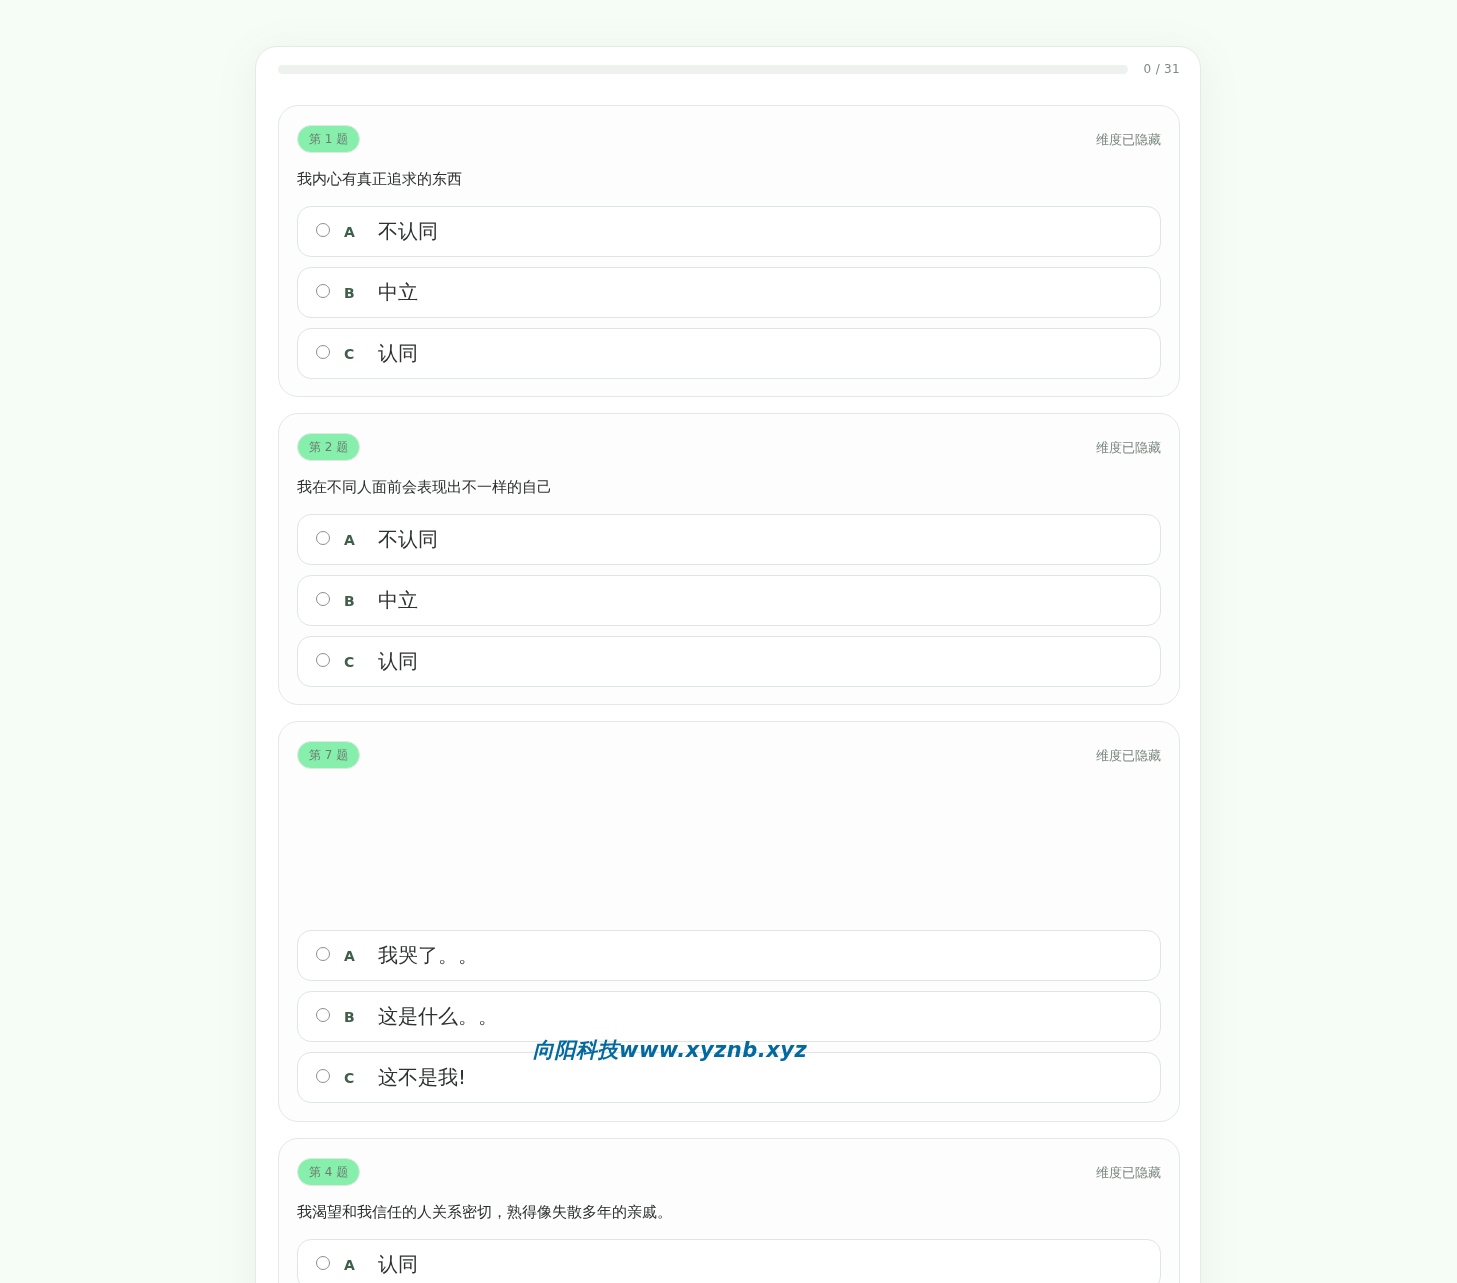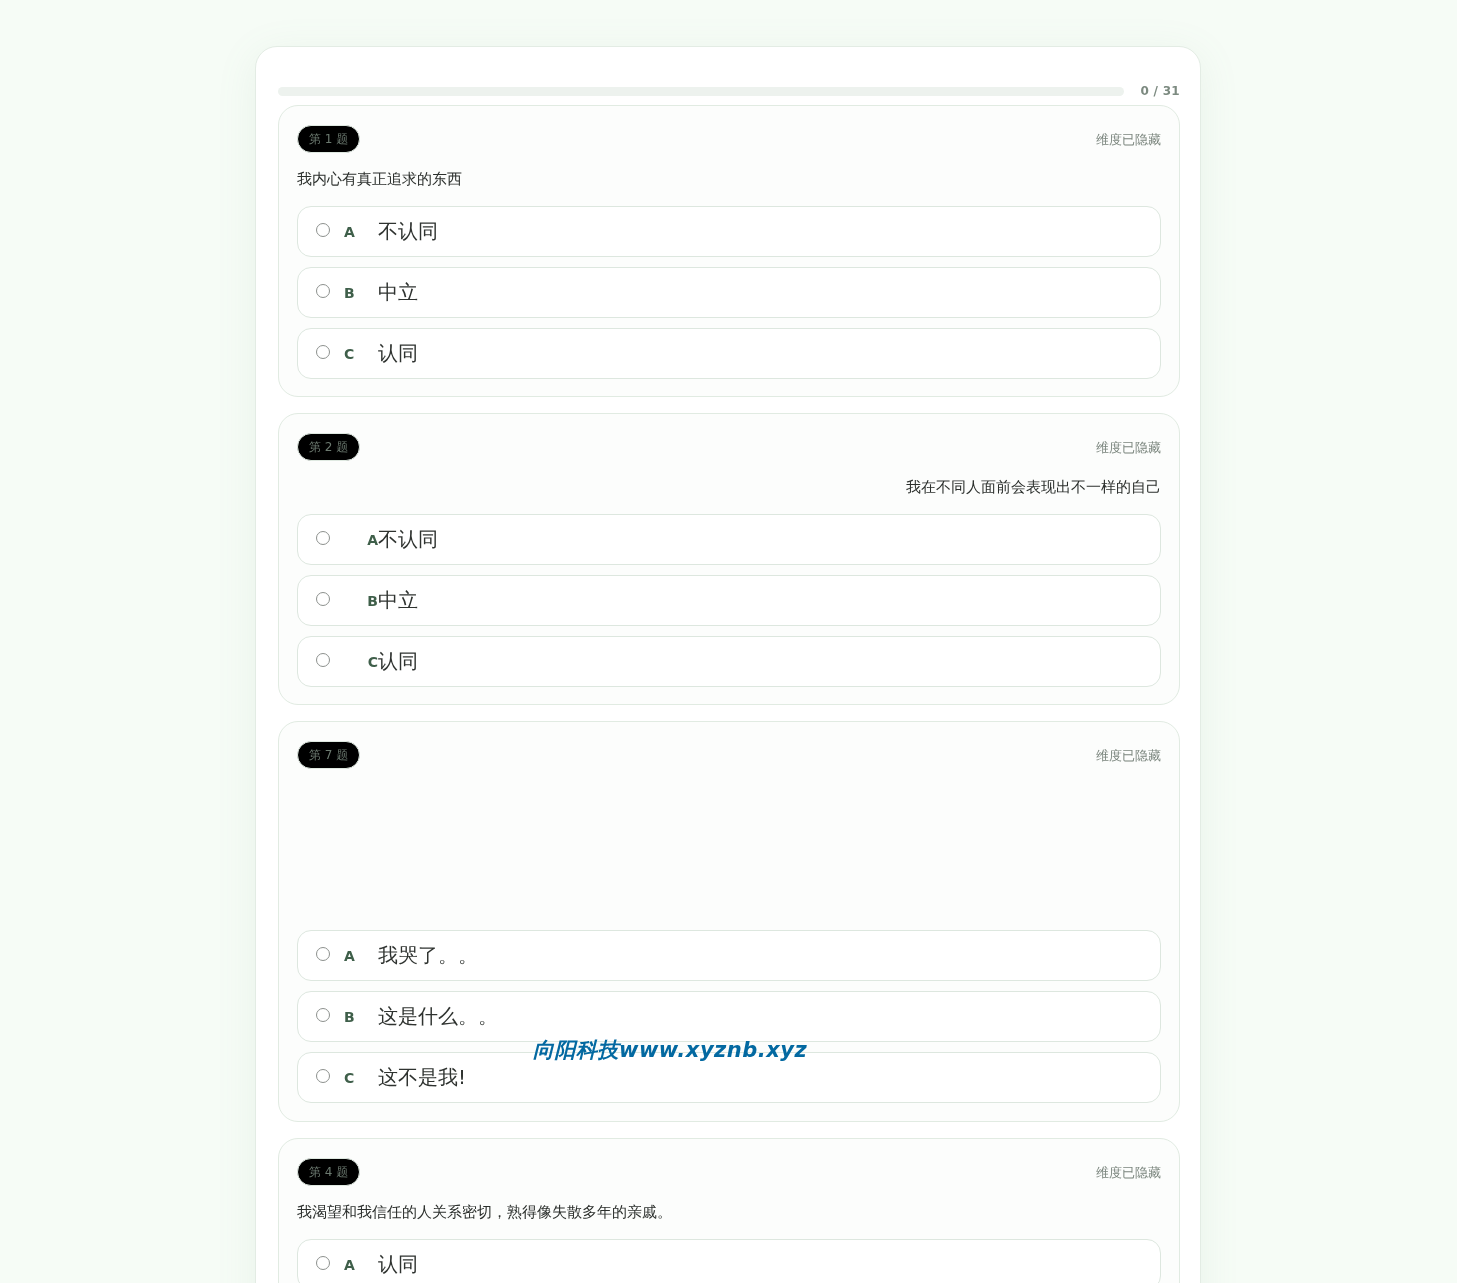--- a/index.html
+++ b/index.html
@@ -12,41 +12,41 @@
     }
     .panel {
       position: absolute; left: 255px; top: 46px; width: 946px; height: 1300px;
       background: #ffffff;
       border: 1px solid #e3ece4;
       border-radius: 22px;
       box-shadow: 0 8px 40px rgba(120,160,130,0.10);
       box-sizing: border-box;
     }
     .progress-row {
-      position: absolute; left: 22px; top: 38px; width: 902px; height: 12px;
-      display: flex; align-items: center; font-weight: bold;
+      position: absolute; left: 22px; top: 16px; width: 902px; height: 12px;
+      display: flex; align-items: center;
     }
     .progress-track {
       width: 853px; height: 9px; border-radius: 5px; background: #edf2ee; position: relative;
     }
     .progress-fill { position: absolute; left: 0; top: 0; height: 100%; width: 0; background: #4a6b55; border-radius: 5px; }
     .progress-count {
       margin-left: 16px; font-size: 12px; color: #7c8a80; letter-spacing: 0.3px; white-space: nowrap;
     }
     .qcard {
       position: absolute; left: 22px; width: 902px;
       background: #fcfdfc;
       border: 1px solid #e1ebe2;
       border-radius: 20px;
       box-sizing: border-box;
     }
     .qhead { position: absolute; left: 18px; right: 18px; top: 19px; height: 28px; }
     .qbadge {
       position: absolute; left: 0; top: 0; height: 28px; padding: 0 11px;
-      border-radius: 14px; background: #000000; border: 1px solid #dfe9e1;
+      border-radius: 14px; background: #86efac; border: 1px solid #dfe9e1;
       font-size: 12px; color: #6c7a70; line-height: 27px; box-sizing: border-box;
     }
     .qdim { position: absolute; right: 0; top: 6px; font-size: 13px; color: #7a857d; }
     .qtext {
       position: absolute; left: 18px; right: 18px; top: 60px;
       font-size: 15px; line-height: 27.3px; color: #2b2f2c;
     }
     .opt {
       position: absolute; left: 18px; width: 864px; height: 51px;
       background: #ffffff;
@@ -95,21 +95,21 @@
       <span class="opt-key">B</span>
       <span class="opt-label">中立</span>
     </div>
     <div class="opt" style="top:222px;">
       <span class="radio"></span>
       <span class="opt-key">C</span>
       <span class="opt-label">认同</span>
     </div>
   </div>
 
-  <div class="qcard" style="top:366px;height:292px;text-align:right;">
+  <div class="qcard" style="top:366px;height:292px;">
     <div class="qhead">
       <span class="qbadge">第 2 题</span>
       <span class="qdim">维度已隐藏</span>
     </div>
     <div class="qtext">我在不同人面前会表现出不一样的自己</div>
     <div class="opt" style="top:100px;">
       <span class="radio"></span>
       <span class="opt-key">A</span>
       <span class="opt-label">不认同</span>
     </div>

